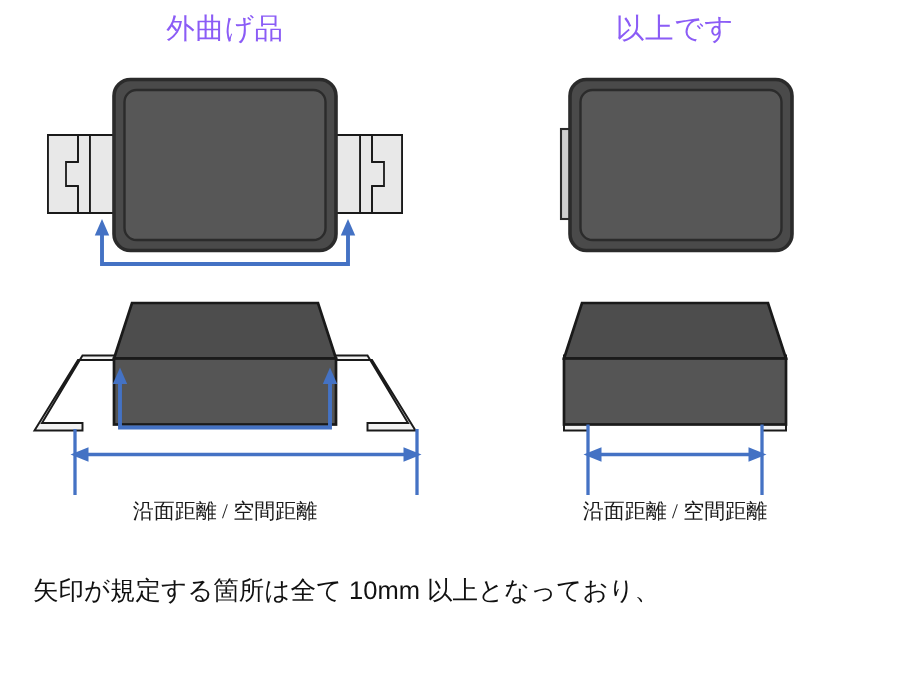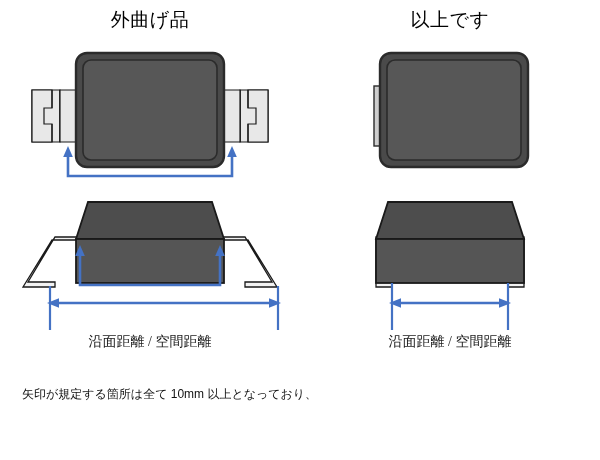--- a/index.html
+++ b/index.html
@@ -27,21 +27,21 @@
 
   .panel-title {
     position: absolute;
     top: 8px;
     left: 0;
     width: 300px;
     text-align: center;
     font-size: 19px;
     line-height: 24px;
     letter-spacing: 0.5px;
-    color: #000000;
+    color: #8b5cf6;
   }
 
   .view-svg {
     position: absolute;
     left: 0;
     top: 0;
     width: 300px;
     height: 375px;
   }
 
@@ -55,21 +55,21 @@
     color: #1a1a1a;
     font-family: Liberation Serif, serif;
   }
   .dim-label .line2 { display: block; }
 
   .footnote {
     position: absolute;
     left: 22px;
     top: 383px;
     width: 480px;
-    font-size: 12px;
+    font-size: 17px;
     line-height: 22px;
     color: #111111;
   }
   .footnote div { white-space: nowrap; }
 </style>
 </head>
 <body>
 
 <div class="panel panel-left">
 

